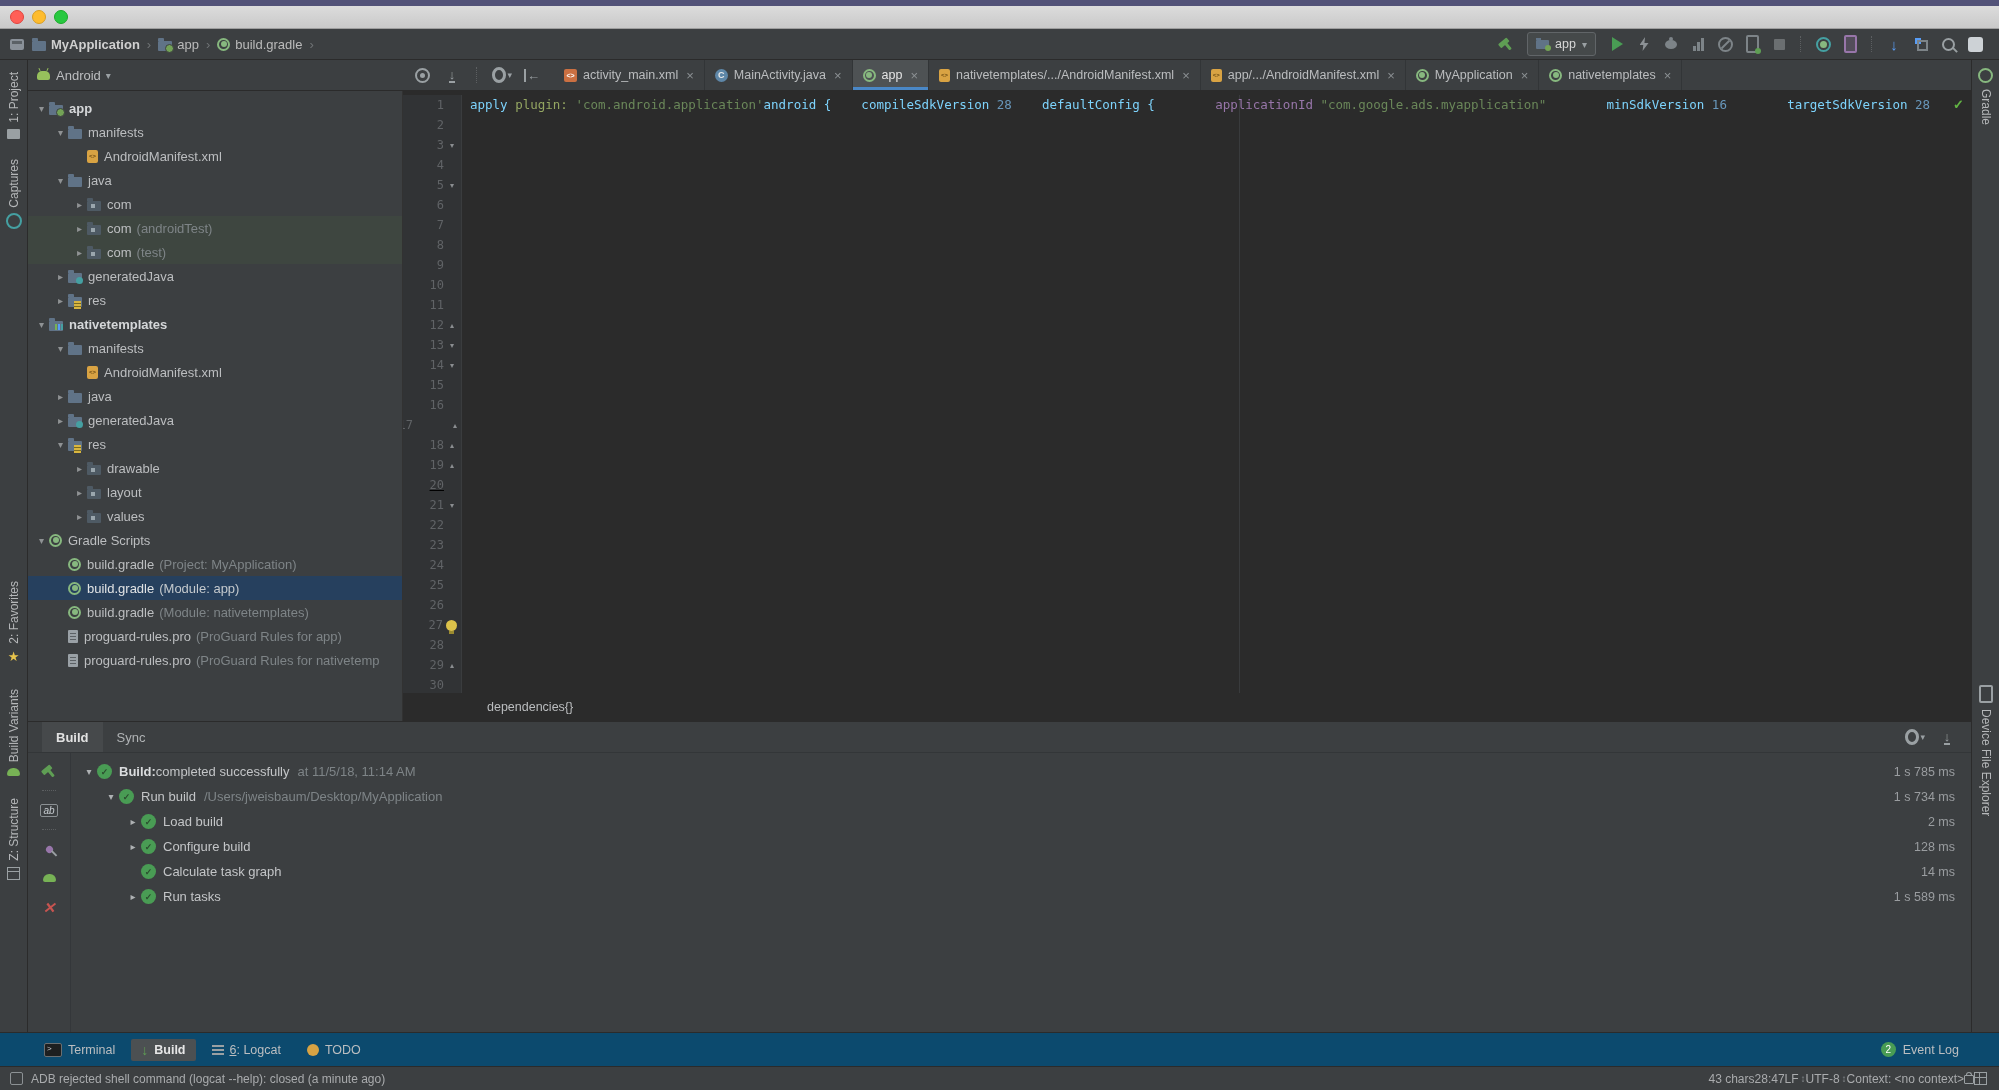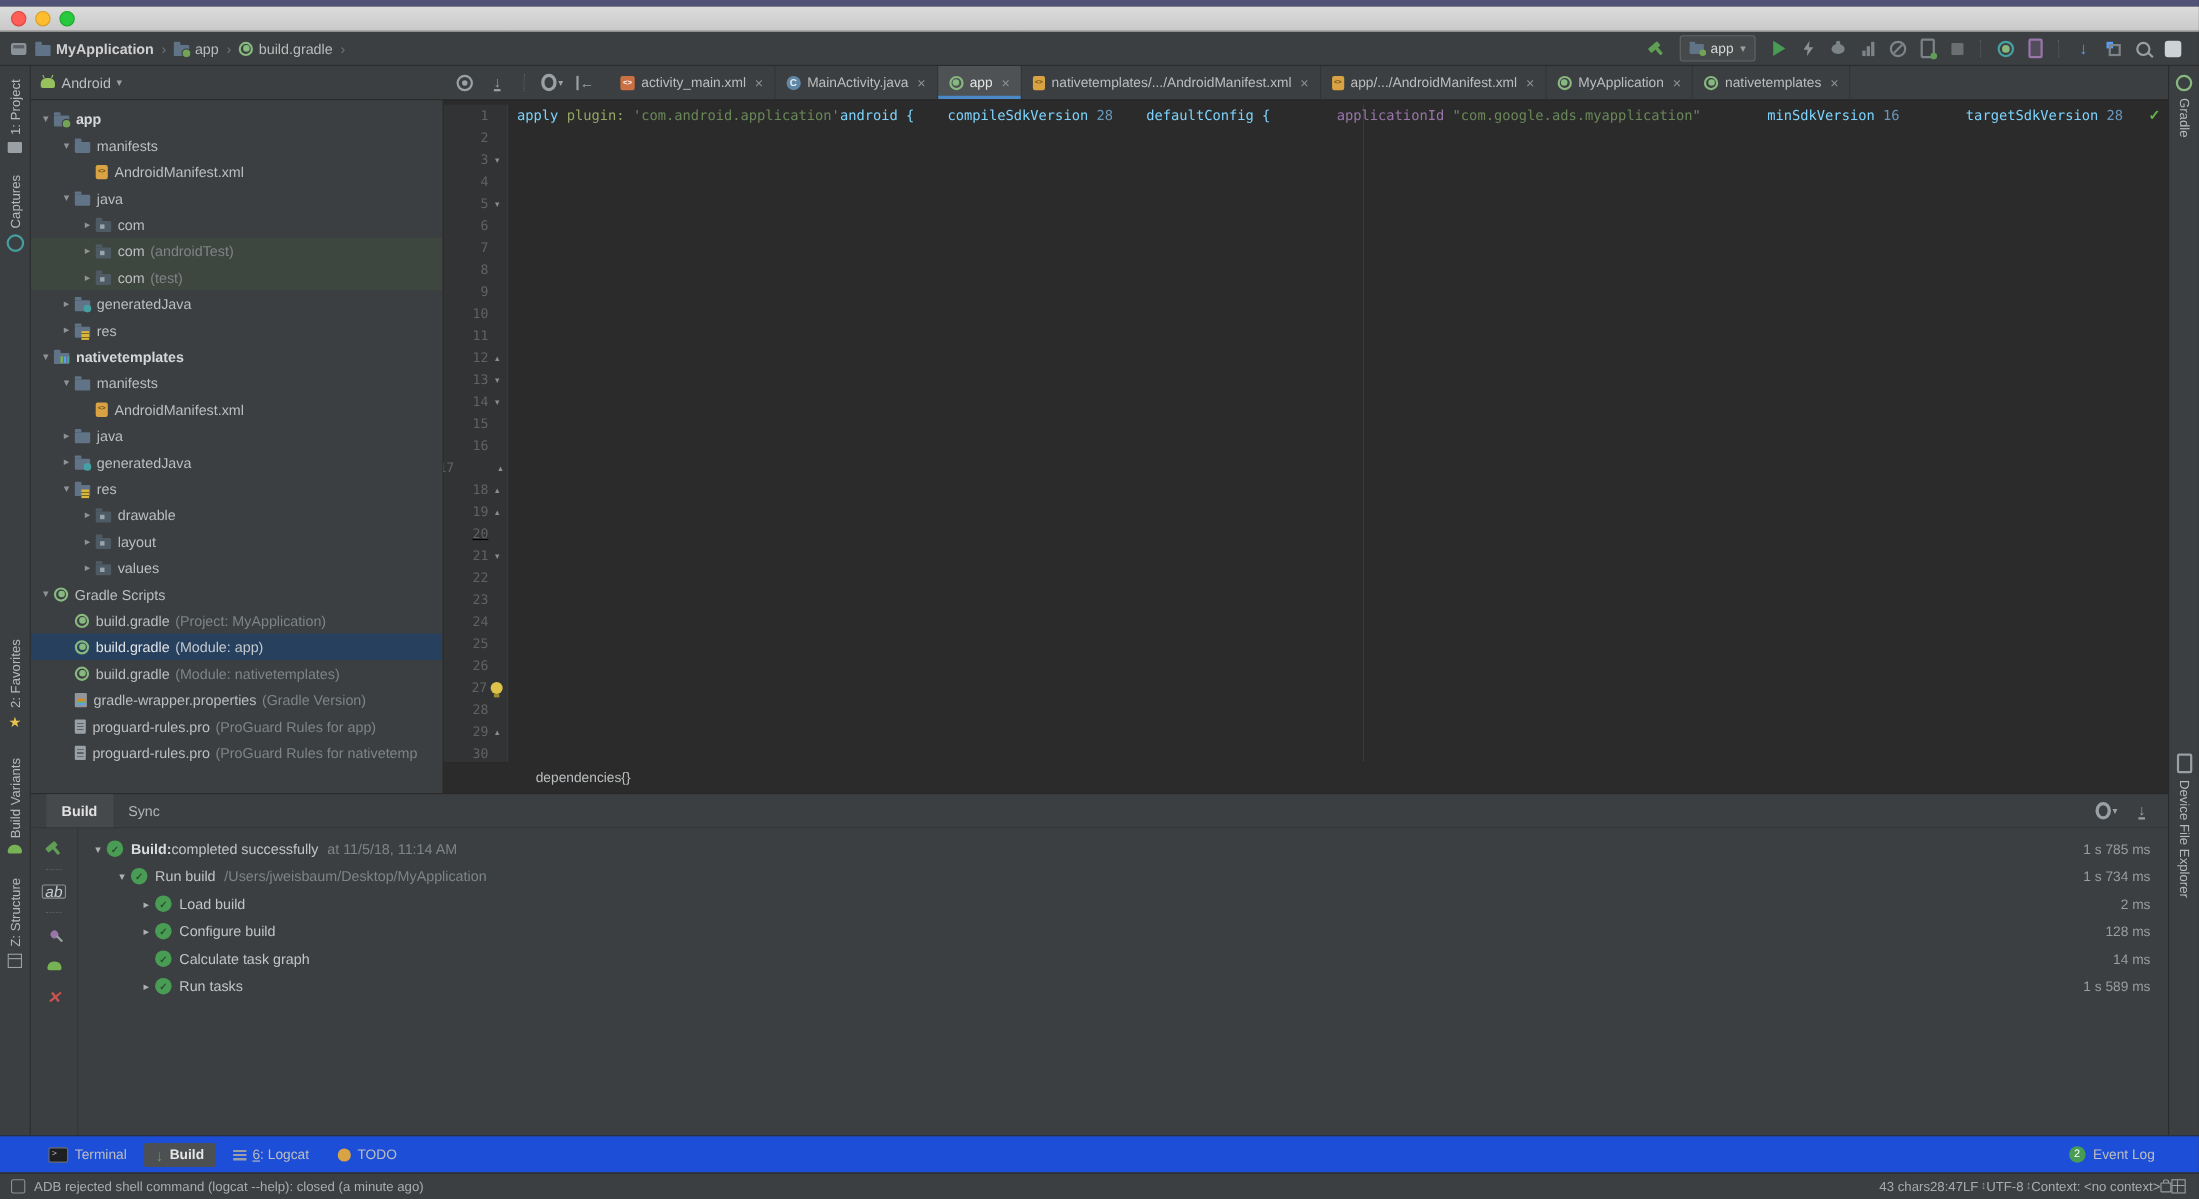--- a/index.html
+++ b/index.html
@@ -144,34 +144,34 @@
   
   .build-panel{flex:1;display:flex;flex-direction:column;background:#3c3f41;border-top:1px solid #2b2b2b;min-height:0;}
   .build-head{height:30px;flex:none;display:flex;align-items:stretch;border-bottom:1px solid #333638;}
   #build-tabs{display:flex;align-items:stretch;margin-left:14px;}
   .btab{display:flex;align-items:center;padding:0 14px;font-size:13px;color:#b0b3b5;}
   .btab.active{background:#46494b;color:#e2e2e2;font-weight:bold;}
   .bh-icons{margin-left:auto;display:flex;align-items:center;gap:12px;padding-right:14px;}
   .build-body{flex:1;display:flex;min-height:0;}
   .build-tools{width:42px;flex:none;border-right:1px solid #34373a;display:flex;flex-direction:column;align-items:center;padding-top:8px;gap:9px;}
   .bdots{width:14px;border-top:1px dotted #5c5f61;}
-  .sh-ab{color:#c8cdd1;font-size:14px;border:1px solid #8c9194;border-radius:2px;padding:0 2px;line-height:11px;}
+  .sh-ab{color:#c8cdd1;font-size:10px;border:1px solid #8c9194;border-radius:2px;padding:0 2px;line-height:11px;}
   .sh-pin{width:7px;height:7px;background:#9876AA;border-radius:50%;position:relative;transform:rotate(-45deg);}
   .sh-pin::after{content:"";position:absolute;left:3px;top:6px;width:1.5px;height:7px;background:#9aa0a3;}
   .sh-android2{width:13px;height:8px;background:#77b255;border-radius:6px 6px 2px 2px;}
   .sh-closex{color:#c75450;font-size:15px;font-weight:bold;line-height:1;}
   .btree{flex:1;padding-top:6px;min-width:0;}
   .brow{height:25px;display:flex;align-items:center;font-size:13px;color:#c3c5c7;padding-right:16px;}
   .brow .arr{width:16px;flex:none;text-align:center;color:#aeb1b3;font-size:10px;}
   .okc{width:15px;height:15px;border-radius:50%;background:#499C54;color:#2b4d2e;font-size:9px;font-weight:bold;display:inline-flex;align-items:center;justify-content:center;margin-right:7px;flex:none;}
   .brow .blb{font-weight:bold;color:#dadcde;white-space:pre;}
   .brow .suf{color:#7e8487;margin-left:8px;}
   .brow .time{margin-left:auto;color:#9a9da0;font-size:12.5px;}
   
-  .bottom-strip{height:33px;background:#1d4ed8;border-top:1px solid #2b2b2b;display:flex;align-items:center;}
+  .bottom-strip{height:33px;background:#0c4a6e;border-top:1px solid #2b2b2b;display:flex;align-items:center;}
   #bottom-items{display:flex;align-items:center;gap:6px;margin-left:34px;}
   .bitem{display:flex;align-items:center;gap:6px;padding:4px 10px;font-size:12.5px;color:#bcbec0;border-radius:2px;}
   .bitem.active{background:#4c5052;color:#e6e6e6;font-weight:bold;}
   .bitem .u{text-decoration:underline;}
   .bi-terminal{width:14px;height:12px;background:#1d1f20;border:1px solid #6b6f71;border-radius:2px;color:#c8cdd1;font-size:8px;line-height:10px;padding-left:2px;}
   .bi-terminal::after{content:">";}
   .bi-build{color:#5f9e54;font-size:14px;font-weight:bold;line-height:1;}
   .bi-build::after{content:"↓";}
   .bi-logcat{width:12px;height:10px;background:repeating-linear-gradient(#9aa0a3 0 2px,transparent 2px 4px);}
   .bi-todo{width:12px;height:12px;background:#d8a343;border-radius:50%;}
@@ -476,26 +476,20 @@
               <span class="dim">(Module: app)</span>
             </span>
             <span class="trow" style="padding-left: 25px;">
               <span class="arr"></span>
               <span class="fic fic-gradle"></span>
               <span class="lbl">build.gradle</span>
               <span class="dim">(Module: nativetemplates)</span>
             </span>
             <span class="trow" style="padding-left: 25px;">
               <span class="arr"></span>
-              <span class="fic fic-prop"></span>
-              <span class="lbl">gradle-wrapper.properties</span>
-              <span class="dim">(Gradle Version)</span>
-            </span>
-            <span class="trow" style="padding-left: 25px;">
-              <span class="arr"></span>
               <span class="fic fic-pro"></span>
               <span class="lbl">proguard-rules.pro</span>
               <span class="dim">(ProGuard Rules for app)</span>
             </span>
             <span class="trow" style="padding-left: 25px;">
               <span class="arr"></span>
               <span class="fic fic-pro"></span>
               <span class="lbl">proguard-rules.pro</span>
               <span class="dim">(ProGuard Rules for nativetemp</span>
             </span>

